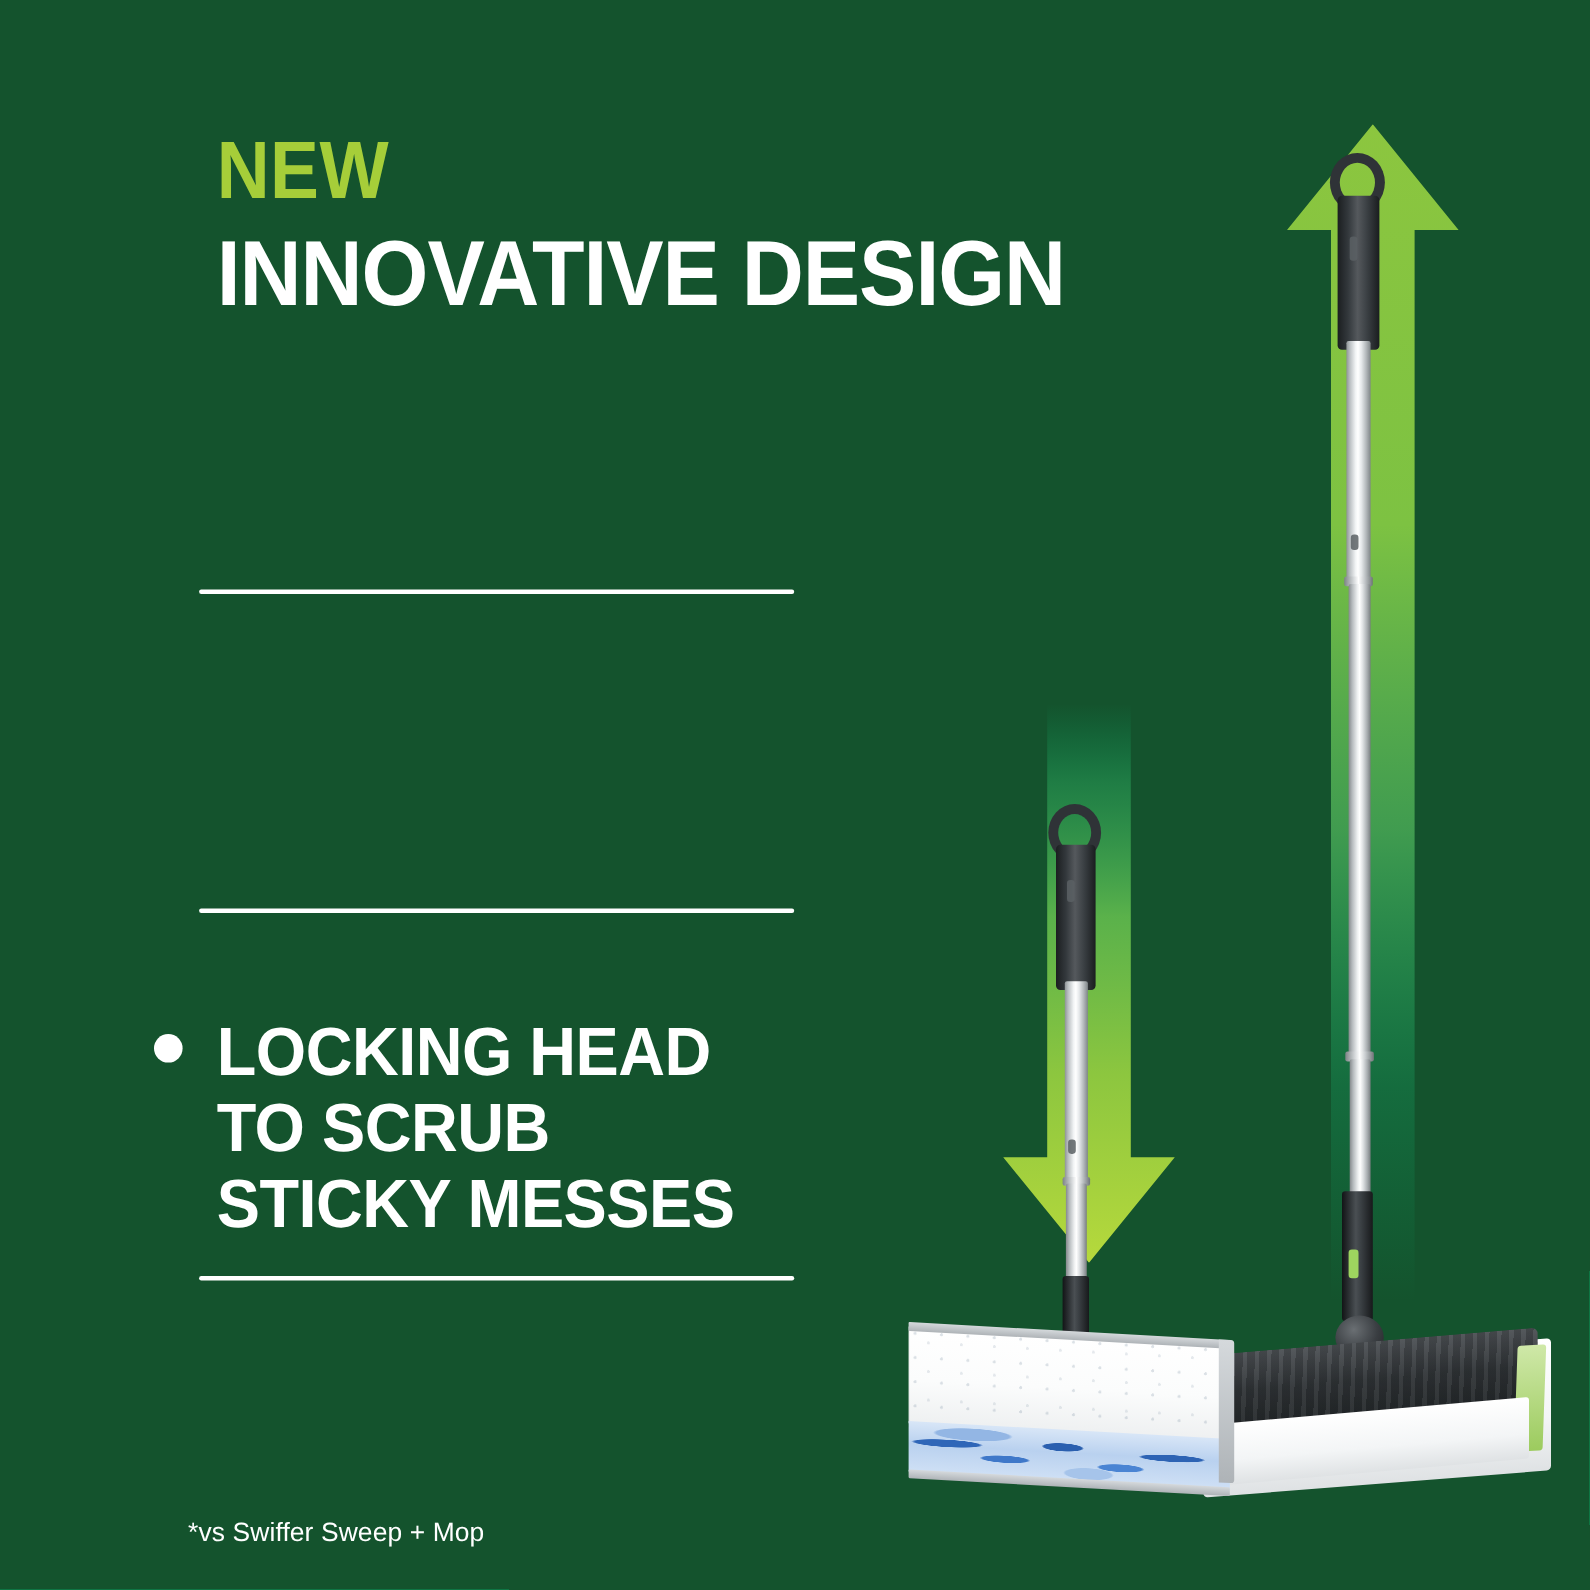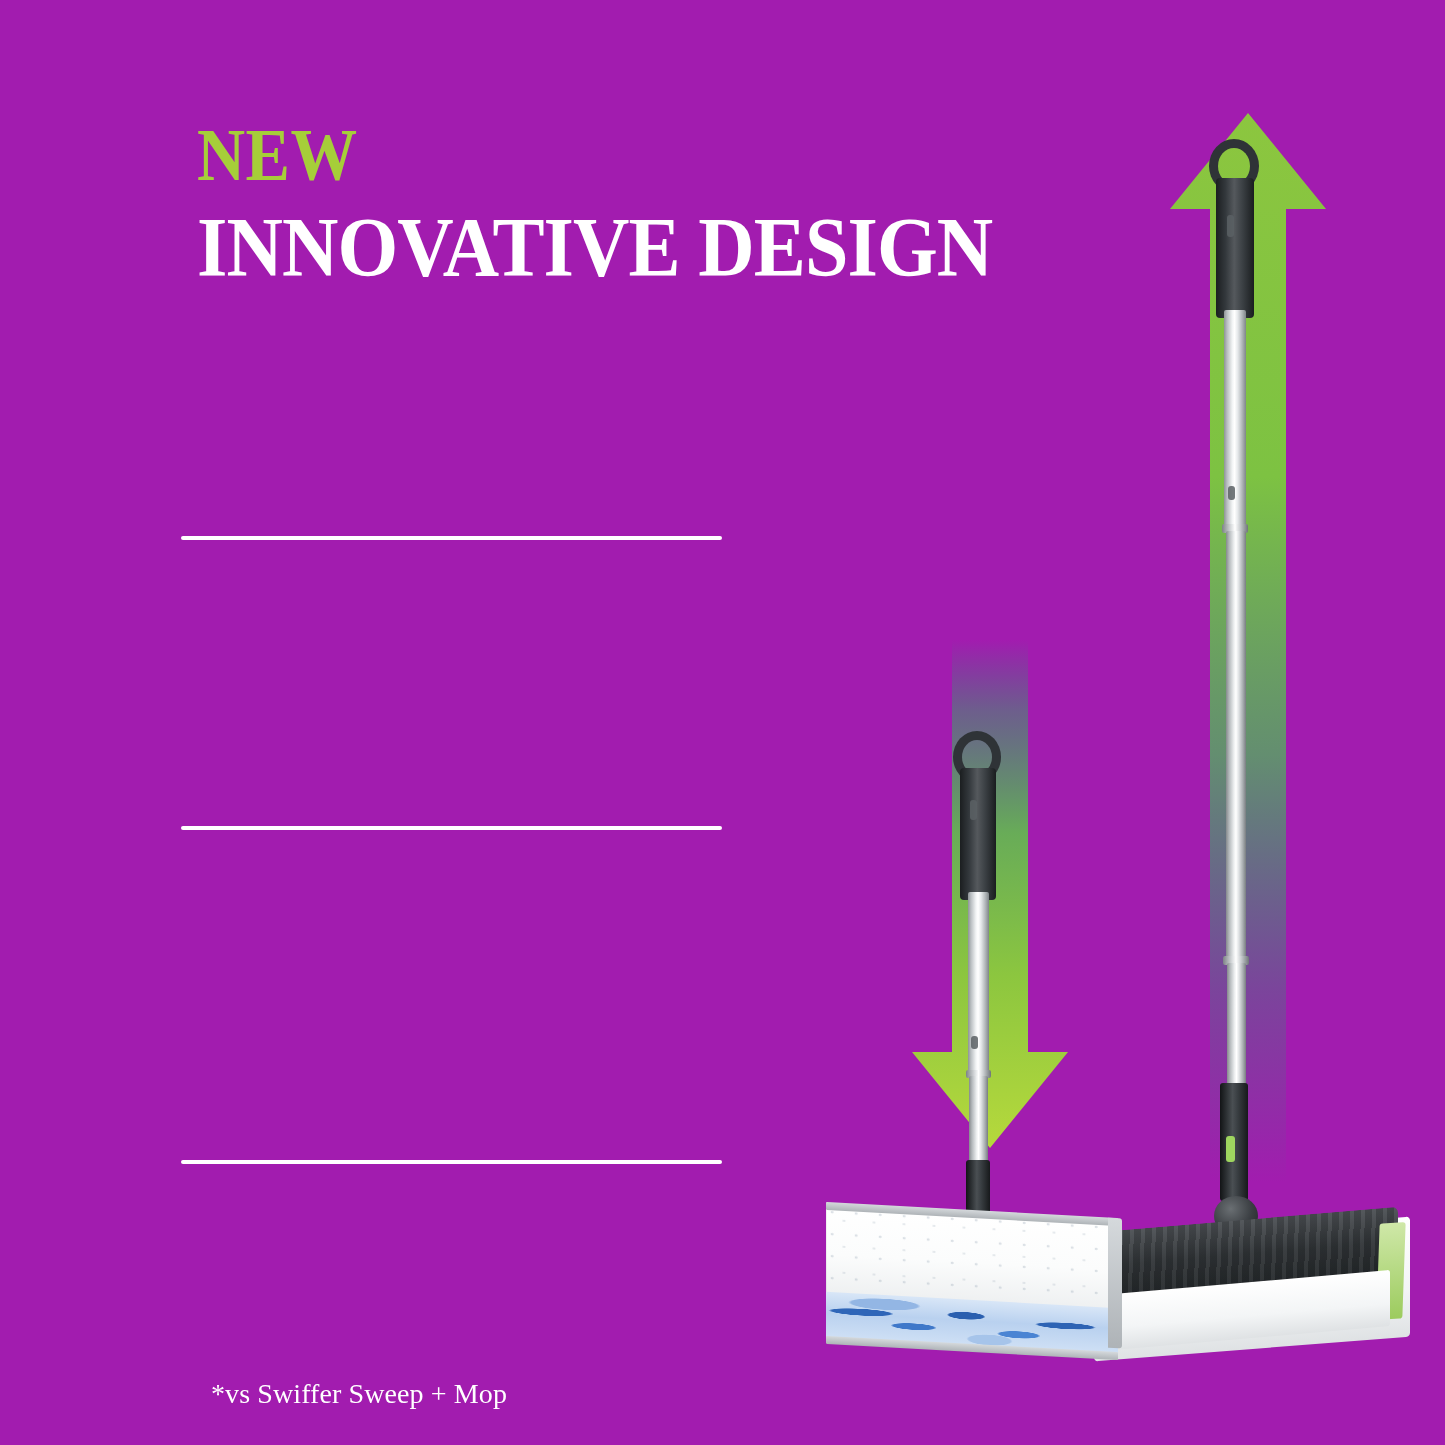--- a/index.html
+++ b/index.html
@@ -51,24 +51,23 @@
     vertical-align:super;
     line-height:0;
   }
   .rule{
     position:absolute;left:181px;
     width:541px;height:4px;background:#FFFFFF;border-radius:2px;
   }
 
   .footnote{
     position:absolute;left:171px;top:1378px;
-    color:#FFFFFF;font-size:28px;line-height:32px;
+    color:#FFFFFF;font-size:24px;line-height:32px;
     font-weight:normal;letter-spacing:0.1px;
     white-space:nowrap;
-    margin-left:40px;
   }
 
   
   .art{position:absolute;left:790px;top:0;width:655px;height:1445px;}
 
   .arrow{position:absolute;}
   .arrow svg{display:block;}
 
   
   .pole{position:absolute;}
@@ -170,35 +169,47 @@
     border-radius:50%;
   }
   .green-dot{
     position:absolute;
     background:#9ed55f;border-radius:3px;
   }
 </style>
 </head>
 <body style="background: rgb(6, 174, 107);">
 
-<div id="stage" style="background: #a21caf; font-family: Liberation Serif, serif;">
+<div id="stage" style="background: #14532d;">
 
   <div class="copy">
 
     <div class="eyebrow">NEW</div>
     <div class="headline">INNOVATIVE DESIGN</div>
 
     <div class="bullet-group" style="top:372px;">
     </div>
     <div class="rule" style="top:536px;"></div>
 
     <div class="bullet-group" style="top:654px;">
     </div>
     <div class="rule" style="top:826px;"></div>
 
+    <div class="bullet-group" style="top:922px;">
+      <div class="bullet-row">
+        <span class="dot"></span>
+        <div class="btext">LOCKING HEAD</div>
+      </div>
+      <div class="bullet-row">
+        <div class="btext">TO SCRUB</div>
+      </div>
+      <div class="bullet-row">
+        <div class="btext">STICKY MESSES</div>
+      </div>
+    </div>
     <div class="rule" style="top:1160px;"></div>
 
     <div class="footnote">*vs Swiffer Sweep + Mop</div>
   </div>
 
   <div class="art">
 
     <div class="arrow" style="left:378px;top:113px;">
       <svg width="160" height="1070" viewBox="0 0 160 1070" aria-hidden="true">
         <defs>

